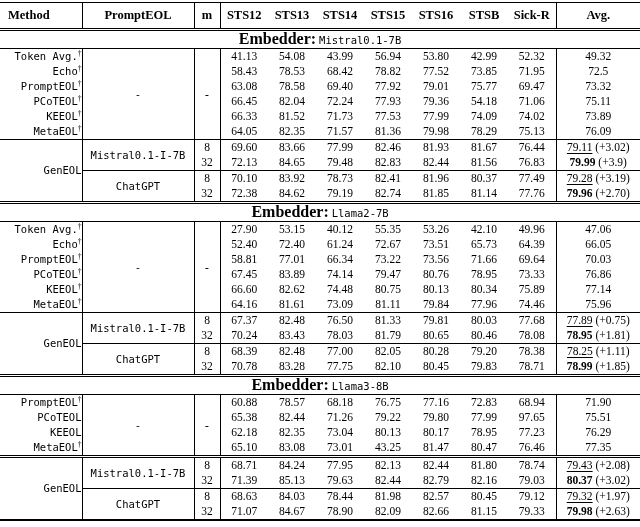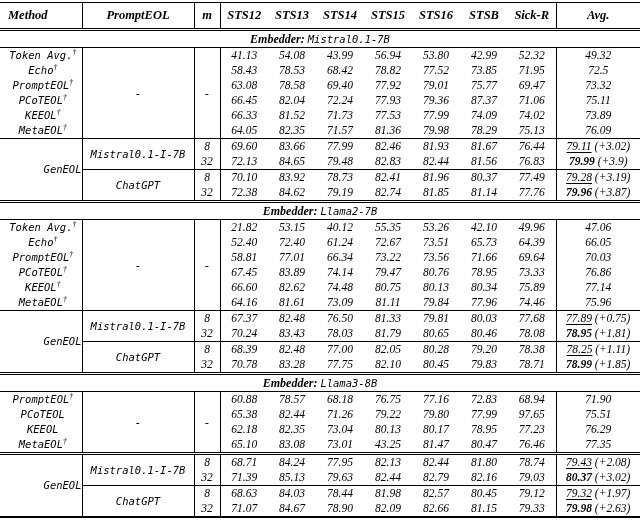--- a/index.html
+++ b/index.html
@@ -1,34 +1,34 @@
 <!DOCTYPE html>
 <html><head>
 <meta charset="utf-8">
 <style>
   html,body{margin:0;padding:0;background:#fff;}
   .page{width:640px;height:527px;background:#fff;overflow:hidden;box-sizing:border-box;padding-top:2px;}
   table.results{
     border-collapse:collapse;width:640px;table-layout:fixed;color:#000;
     font-family:"Liberation Serif",serif;
-    border-top:1.5px solid #000;border-bottom:2.5px solid #000;font-style:italic;
+    border-top:1.5px solid #000;border-bottom:2.5px solid #000;
   }
   td,th{padding:0;margin:0;text-align:center;font-size:11.5px;height:15px;line-height:15px;white-space:nowrap;overflow:hidden;}
   thead th{font-size:12.5px;font-weight:bold;height:25px;line-height:25px;border-bottom:3px double #000;}
   th.c-method{text-align:left;padding-left:8px;}
   .b-r{border-right:1px solid #000;}
   .mono{font-family:"DejaVu Sans Mono","Liberation Mono",monospace;font-size:10.5px;text-align:right;}
-  td.method-cell{text-align:center;padding-left:4px;font-family:"DejaVu Sans Mono","Liberation Mono",monospace;font-size:10.5px;border-right:1px solid #000;}
+  td.method-cell{text-align:right;padding-left:4px;font-family:"DejaVu Sans Mono","Liberation Mono",monospace;font-size:10.5px;border-right:1px solid #000;}
   td.geneol-cell{text-align:right;padding-left:0;}
   td.gen-cell{font-family:"DejaVu Sans Mono","Liberation Mono",monospace;font-size:10.5px;border-right:1px solid #000;}
   td.m-cell{border-right:1px solid #000;}
   td.sickr{border-right:1px solid #000;}
   sup.dagger{font-size:7.5px;line-height:0;vertical-align:super;font-family:"Liberation Serif",serif;}
   tr.embedder-row td{border-bottom:1px solid #000;height:16px;line-height:16px;font-size:12px;}
-  tr.embedder-row td .emb-label{font-weight:bold;font-size:12px;}
+  tr.embedder-row td .emb-label{font-weight:bold;font-size:16px;}
   tr.embedder-row.dbl td{border-top:3px double #000;}
   tr.geneol-start td{border-top:1px solid #000;}
   tr.geneol-start.dbl td{border-top:3px double #000;}
   tr.cline td{border-top:1px solid #000;}
   span.avg-num.u{text-decoration:underline;text-underline-offset:2px;}
   span.avg-num.b{font-weight:bold;}
   span.delta{font-weight:normal;}
 </style>
 </head>
 <body>
@@ -102,21 +102,21 @@
           <td class="sickr">69.47</td>
           <td>73.32</td>
         </tr>
         <tr class="baseline-row">
           <td class="method-cell">PCoTEOL<sup class="dagger">†</sup></td>
           <td>66.45</td>
           <td>82.04</td>
           <td>72.24</td>
           <td>77.93</td>
           <td>79.36</td>
-          <td>87.37</td>
+          <td>54.18</td>
           <td class="sickr">71.06</td>
           <td>75.11</td>
         </tr>
         <tr class="baseline-row">
           <td class="method-cell">KEEOL<sup class="dagger">†</sup></td>
           <td>66.33</td>
           <td>81.52</td>
           <td>71.73</td>
           <td>77.53</td>
           <td>77.99</td>
@@ -173,30 +173,30 @@
         </tr>
         <tr>
           <td class="m-cell">32</td>
           <td>72.38</td>
           <td>84.62</td>
           <td>79.19</td>
           <td>82.74</td>
           <td>81.85</td>
           <td>81.14</td>
           <td class="sickr">77.76</td>
-          <td><span class="avg-num b">79.96</span> <span class="delta">(+3.87)</span></td>
+          <td><span class="avg-num b">79.96</span> <span class="delta">(+2.70)</span></td>
         </tr>
         <tr class="embedder-row dbl">
           <td colspan="11"><span class="emb-label">Embedder:</span> <span class="mono">Llama2-7B</span></td>
         </tr>
         <tr class="baseline-row">
           <td class="method-cell">Token Avg.<sup class="dagger">†</sup></td>
           <td class="gen-cell" rowspan="6">-</td>
           <td class="m-cell" rowspan="6">-</td>
-          <td>21.82</td>
+          <td>27.90</td>
           <td>53.15</td>
           <td>40.12</td>
           <td>55.35</td>
           <td>53.26</td>
           <td>42.10</td>
           <td class="sickr">49.96</td>
           <td>47.06</td>
         </tr>
         <tr class="baseline-row">
           <td class="method-cell">Echo<sup class="dagger">†</sup></td>

